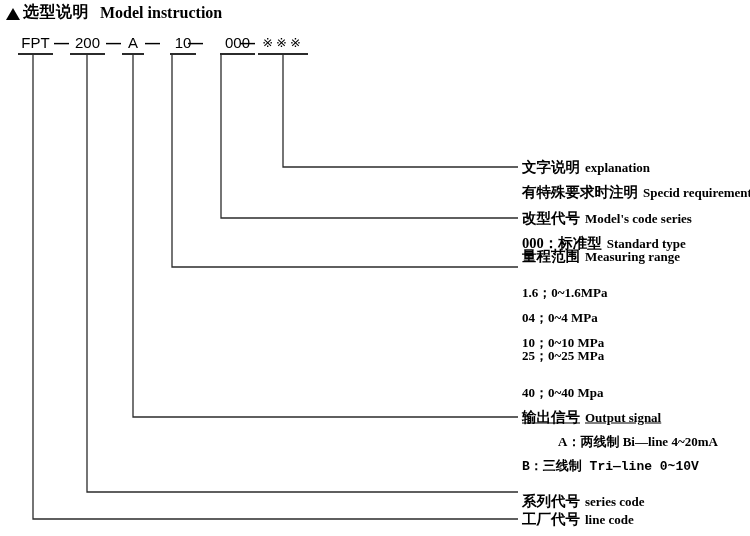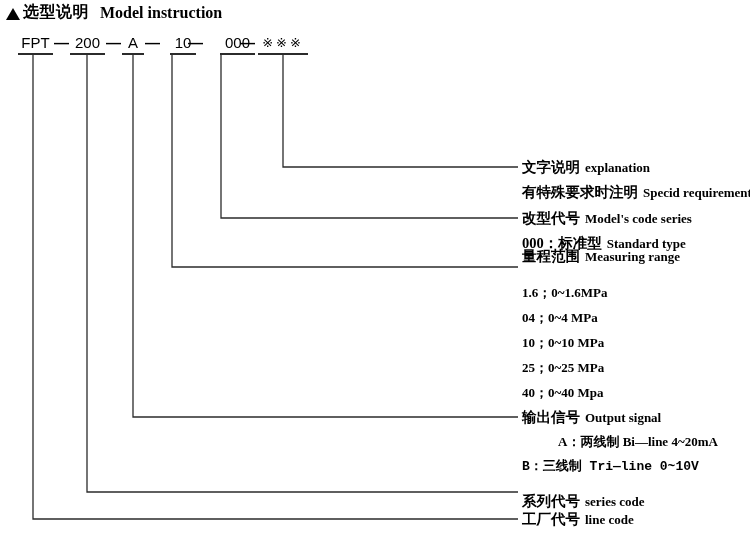--- a/index.html
+++ b/index.html
@@ -156,22 +156,22 @@
 
   <div id="label-list">
       <div class="lbl" style="top: 167px;"><span class="cn">文字说明</span><span class="en">explanation</span></div>
       <div class="lbl" style="top: 192px;"><span class="cn">有特殊要求时注明</span><span class="en">Specid requirement</span></div>
       <div class="lbl" style="top: 218px;"><span class="cn">改型代号</span><span class="en">Model's code series</span></div>
       <div class="lbl" style="top: 243px;"><span class="cn">000：标准型</span><span class="en">Standard type</span></div>
       <div class="lbl" style="top: 256px;"><span class="cn">量程范围</span><span class="en">Measuring range</span></div>
       <div class="lbl plain" style="top: 293px;">1.6；0~1.6MPa</div>
       <div class="lbl plain" style="top: 318px;">04；0~4 MPa</div>
       <div class="lbl plain" style="top: 343px;">10；0~10 MPa</div>
-      <div class="lbl plain" style="top: 368px;">25；0~25 MPa</div>
+      <div class="lbl plain" style="top: 356px;">25；0~25 MPa</div>
       <div class="lbl plain" style="top: 393px;">40；0~40 Mpa</div>
-      <div class="lbl" style="top: 417px;"><span class="cn">输出信号</span><span class="en">Output signal</span></div>
+      <div class="lbl" style="top: 417px; text-decoration: underline;"><span class="cn">输出信号</span><span class="en">Output signal</span></div>
       <div class="lbl plain" style="top: 442px; margin-left: 36px;">A：两线制 Bi—line 4~20mA</div>
       <div class="lbl plain" style="top: 467px; font-family: Liberation Mono, monospace;">B：三线制 Tri—line 0~10V</div>
       <div class="lbl" style="top: 501px;"><span class="cn">系列代号</span><span class="en">series code</span></div>
       <div class="lbl" style="top: 519px;"><span class="cn">工厂代号</span><span class="en">line code</span></div>
     </div>
 
 </div>
 
 </body></html>

